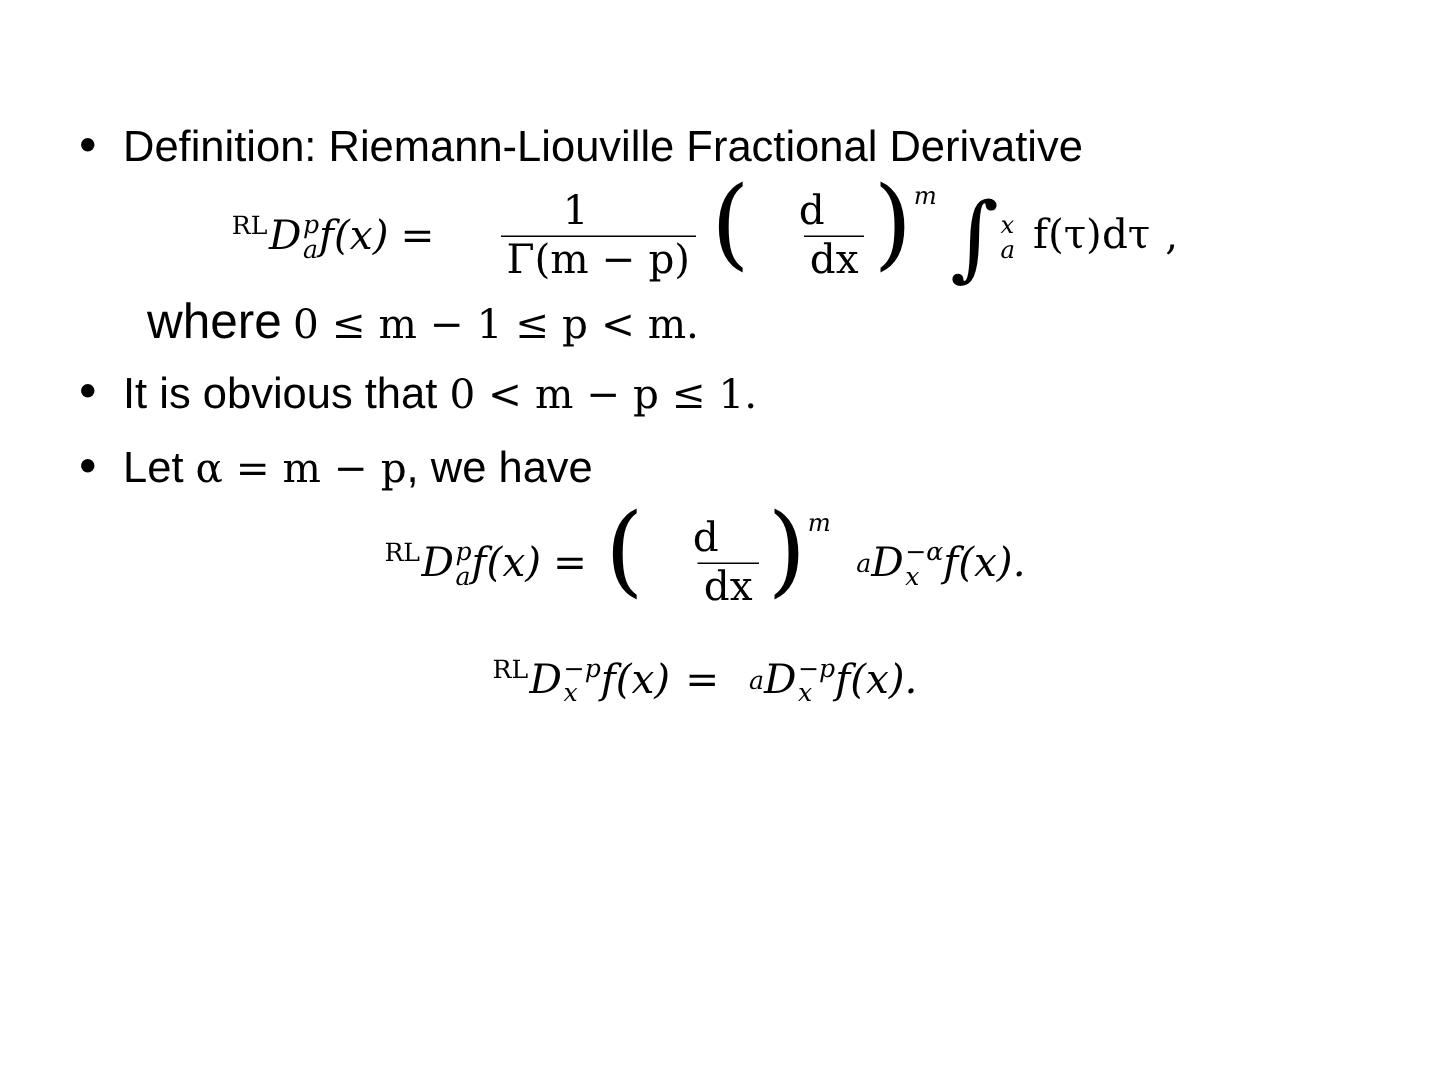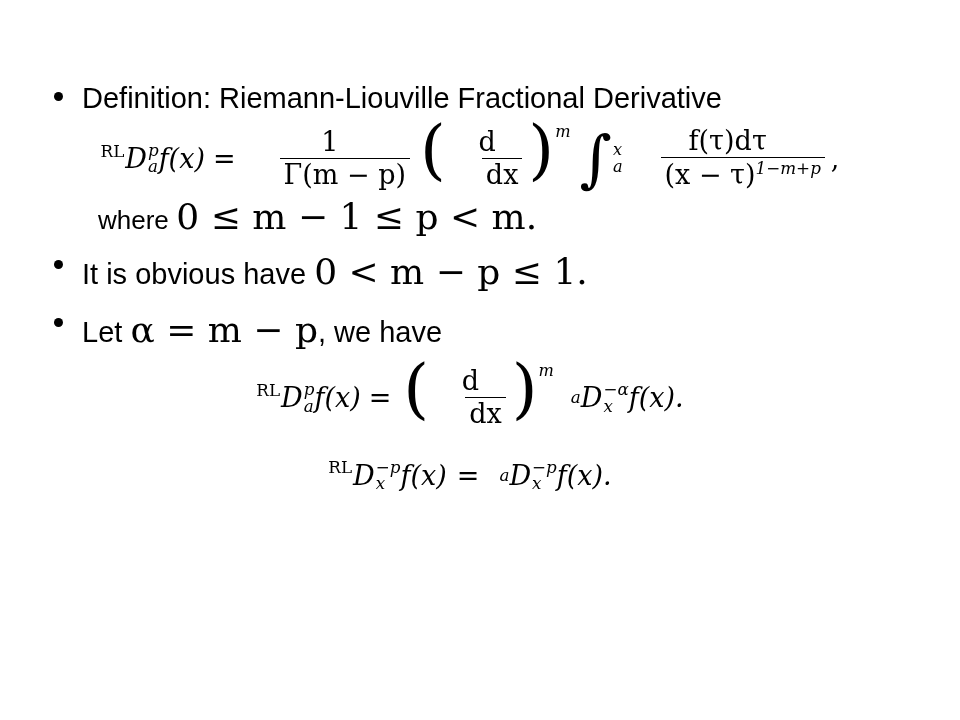--- a/index.html
+++ b/index.html
@@ -40,21 +40,21 @@
     width: 9px;
     height: 9px;
     background: #000;
     border-radius: 50%;
   }
   .bullet-text {
     display: inline;
   }
   .inline-math {
     font-family: "DejaVu Serif", serif;
-    font-size: 36px;
+    font-size: 27px;
     white-space: nowrap;
   }
 
   
   .eq-block {
     text-align: center;
     margin: 10px 0 4px 0;
   }
   .eq1 {
     display: inline-flex;
@@ -151,21 +151,21 @@
     margin-left: 1px;
   }
   .upright { font-style: normal; }
 
   .where-line {
     margin: 6px 0 2px 58px;
     font-size: 27px;
   }
   .where-label {
     font-family: "Liberation Sans", sans-serif;
-    font-size: 26px;
+    font-size: 33px;
   }
   .eq2-block {
     text-align: center;
     margin: 14px 0 6px 0;
   }
   .eq3-block {
     text-align: center;
     margin: 14px 0 6px 0;
   }
   .spacer-sm { height: 10px; }
@@ -207,36 +207,35 @@
         </span>
         <span class="intgrl">
           <span class="int-sign">∫</span>
           <span class="int-lims">
             <span>x</span>
             <span>a</span>
           </span>
         </span>
         <span class="frac">
           <span class="num">f(τ)dτ</span>
-          <span class="den"><span>(x − τ)</span><span class="sup">1−m+p</span></span>
         </span>
         <span class="upright">,</span>
       </span>
     </div>
 
     <div class="where-line">
       <span class="where-label">where</span>
       <span class="inline-math">0 ≤ m − 1 ≤ p &lt; m.</span>
     </div>
 
     <div class="spacer-sm"></div>
 
     <li class="bullet">
       <span class="dot"></span>
-      <span class="bullet-text">It is obvious have </span><span class="inline-math">0 &lt; m − p ≤ 1.</span>
+      <span class="bullet-text">It is obvious that </span><span class="inline-math">0 &lt; m − p ≤ 1.</span>
     </li>
 
     <div class="spacer-sm"></div>
 
     <li class="bullet">
       <span class="dot"></span>
       <span class="bullet-text">Let </span><span class="inline-math">α = m − p</span><span class="bullet-text">, we have</span>
     </li>
 
     <div class="eq2-block">

